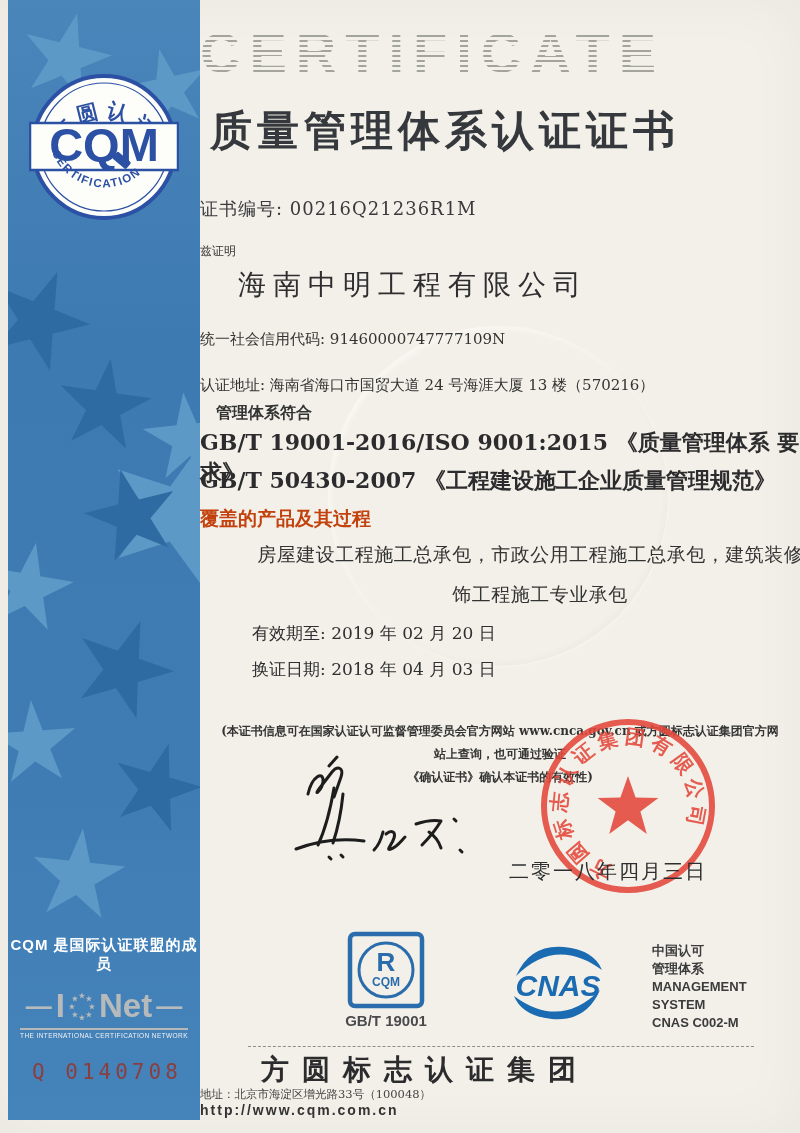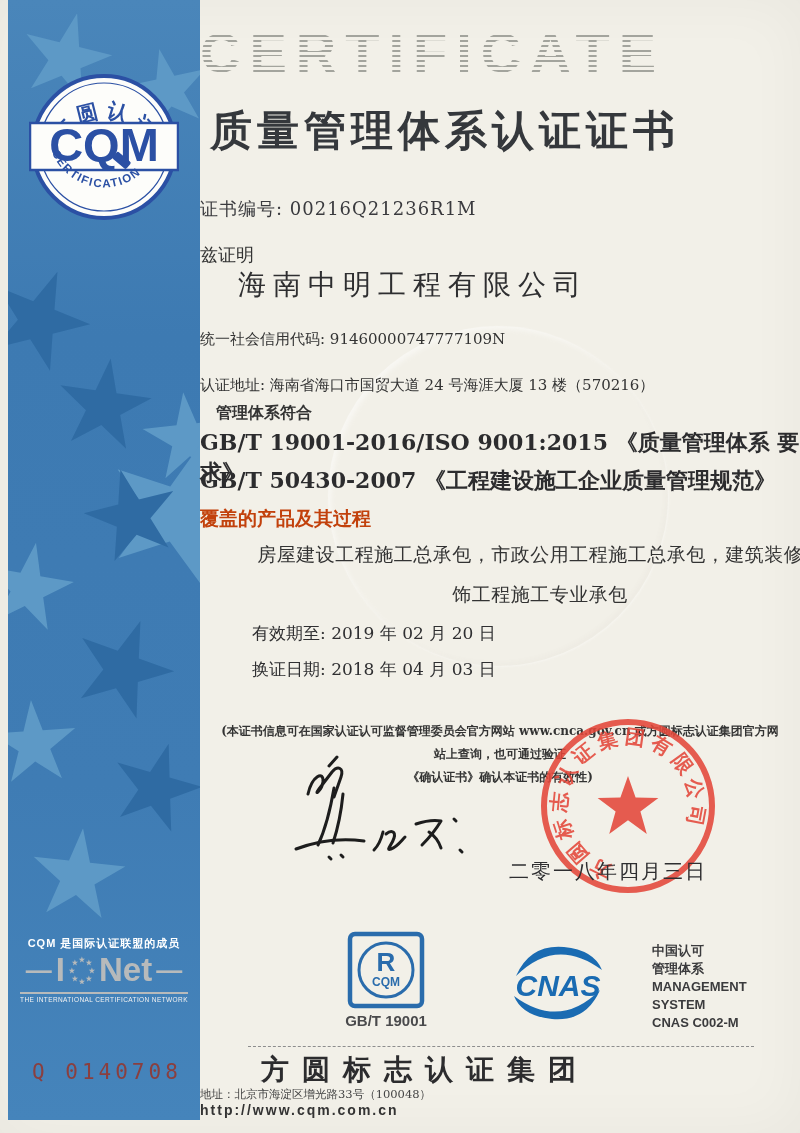--- a/index.html
+++ b/index.html
@@ -8,38 +8,38 @@
         box-shadow:inset 0 0 60px rgba(0,0,0,.04);}
   
   .sidebar{position:absolute;left:8px;top:0;width:192px;height:1120px;
            background:linear-gradient(180deg,#4a86ba 0%,#3d7ab2 30%,#3f7cb4 70%,#4584bb 100%);
            overflow:hidden;}
   .star{position:absolute;clip-path:polygon(50% 0%,61% 35%,98% 35%,68% 57%,79% 91%,50% 70%,21% 91%,32% 57%,2% 35%,39% 35%);}
   .star.dark{background:#2f6ba3;}
   .star.light{background:#5d99c6;}
   .cqm-logo{position:absolute;left:21px;top:72px;}
   .iqnet{position:absolute;left:0;top:936px;width:192px;text-align:center;color:#fff;}
-  .iqnet .member{font-family:"Liberation Sans",sans-serif;font-size:11px;font-weight:bold;letter-spacing:1px;margin:0 0 2px 0;}
+  .iqnet .member{font-family:"Liberation Sans",sans-serif;font-size:15px;font-weight:bold;letter-spacing:1px;margin:0 0 15px 0;}
   .iqnet .mainrow{display:flex;align-items:center;justify-content:center;gap:4px;
                   color:#b7babb;font-family:"Liberation Sans",sans-serif;font-weight:bold;font-size:33px;line-height:34px;}
   .iqnet .dash{font-size:26px;line-height:30px;}
   .iqnet .tagline{display:inline-block;font-family:"Liberation Sans",sans-serif;font-size:6.5px;letter-spacing:.4px;
                   border-top:2px solid #b7babb;padding-top:2px;margin-top:2px;color:#f2f2f2;}
   .serial{position:absolute;left:24px;top:1060px;font-family:"DejaVu Sans Mono","Liberation Mono",monospace;
           font-size:21px;letter-spacing:4px;color:#8a3f3f;}
   
   .main{position:absolute;left:200px;top:0;width:600px;height:1133px;}
   .center{position:absolute;left:0;width:100%;text-align:left;}
   .watermark{top:20px;font-family:"Liberation Sans",sans-serif;font-weight:bold;font-size:56px;letter-spacing:9px;
              background:repeating-linear-gradient(180deg,#a3a49d 0 2.5px,rgba(242,240,232,0) 2.5px 5px);
              -webkit-background-clip:text;background-clip:text;color:transparent;}
   .title{top:103px;font-size:42px;font-weight:bold;letter-spacing:5px;color:#35383c;
          font-family:Liberation Sans, sans-serif;margin-left:10px;}
   .certno{top:197px;font-size:18px;color:#3a3a3e;letter-spacing:1px;}
-  .attest{top:243px;font-size:18px;color:#333;}
+  .attest{top:243px;font-size:12px;color:#333;}
   .company{top:266px;font-size:28px;letter-spacing:7px;color:#2e2e30;margin-left:38px;}
   .credit{top:330px;font-size:15px;color:#333;}
   .addr1{top:353px;font-size:15px;color:#333;}
   .addr2{top:376px;font-size:15px;color:#333;}
   .conform{top:403px;font-size:16px;font-weight:bold;color:#333;padding-left:16px;}
   .std1{top:428px;font-size:22px;font-weight:bold;color:#2c2c2e;}
   .std2{top:466px;font-size:22px;font-weight:bold;color:#2c2c2e;}
   .scopetitle{top:506px;font-size:19px;font-weight:bold;color:#c2410c;}
   .scope{top:534px;left:16px;width:568px;font-size:19px;line-height:40px;letter-spacing:.5px;color:#333;text-align:center;position:absolute;margin-left:40px;}
   .dates{position:absolute;left:52px;top:622px;width:522px;font-size:17px;color:#2f2f31;}

